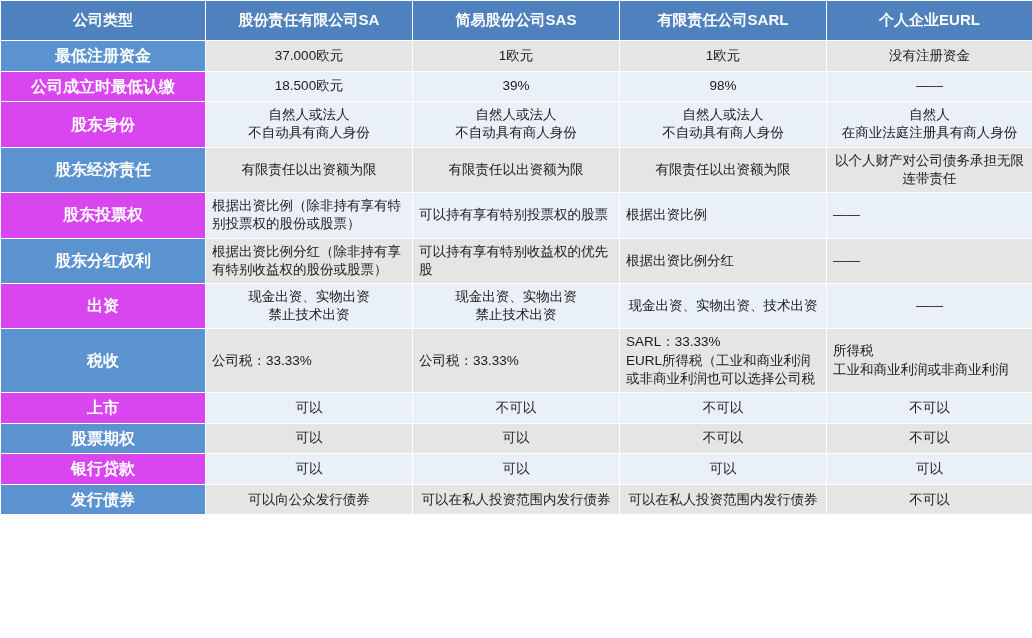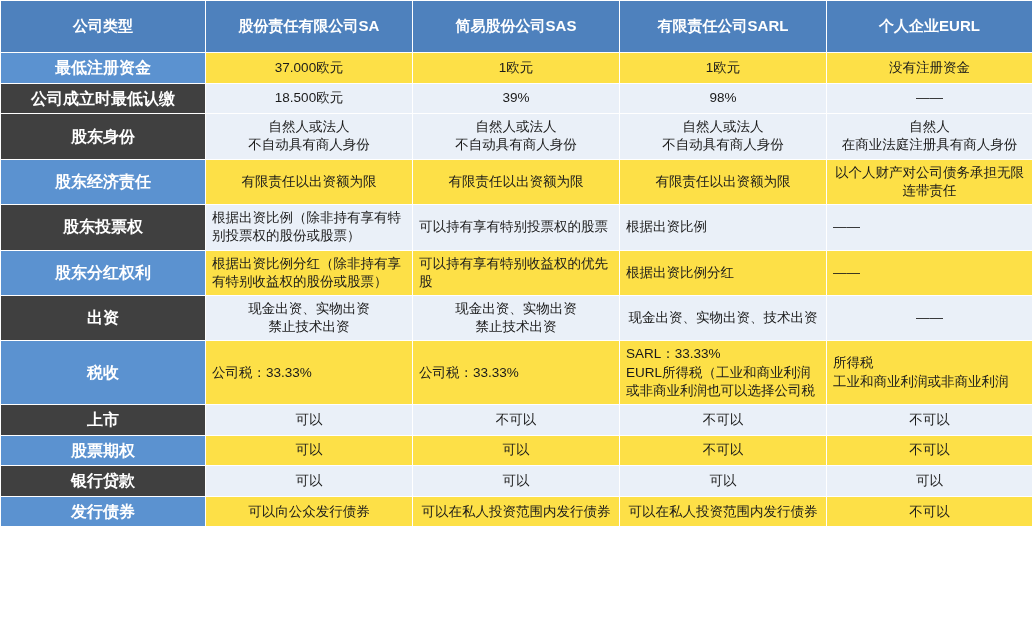--- a/index.html
+++ b/index.html
@@ -31,36 +31,36 @@
     line-height: 1.35;
     vertical-align: middle;
     box-sizing: border-box;
   }
   thead th {
     background: #4e81bd;
     color: #ffffff;
     font-weight: bold;
     font-size: 15px;
     text-align: center;
-    height: 52px;
+    height: 40px;
     padding: 6px 4px;
   }
   tbody th.rowhead {
     background: #5b92d0;
     color: #ffffff;
     font-weight: bold;
     text-align: center;
     font-size: 16px;
   }
   tbody tr.alt th.rowhead {
-    background: #404040;
+    background: #d946ef;
     margin-left: 20px;
   }
   td.cell {
-    background: #fde047;
+    background: #e5e5e5;
     color: #1a1a1a;
     text-align: center;
   }
   tr.alt td.cell {
     background: #eaf0f8;
     margin-top: 42px;
   }
   td.cell.left {
     text-align: left;
   }

